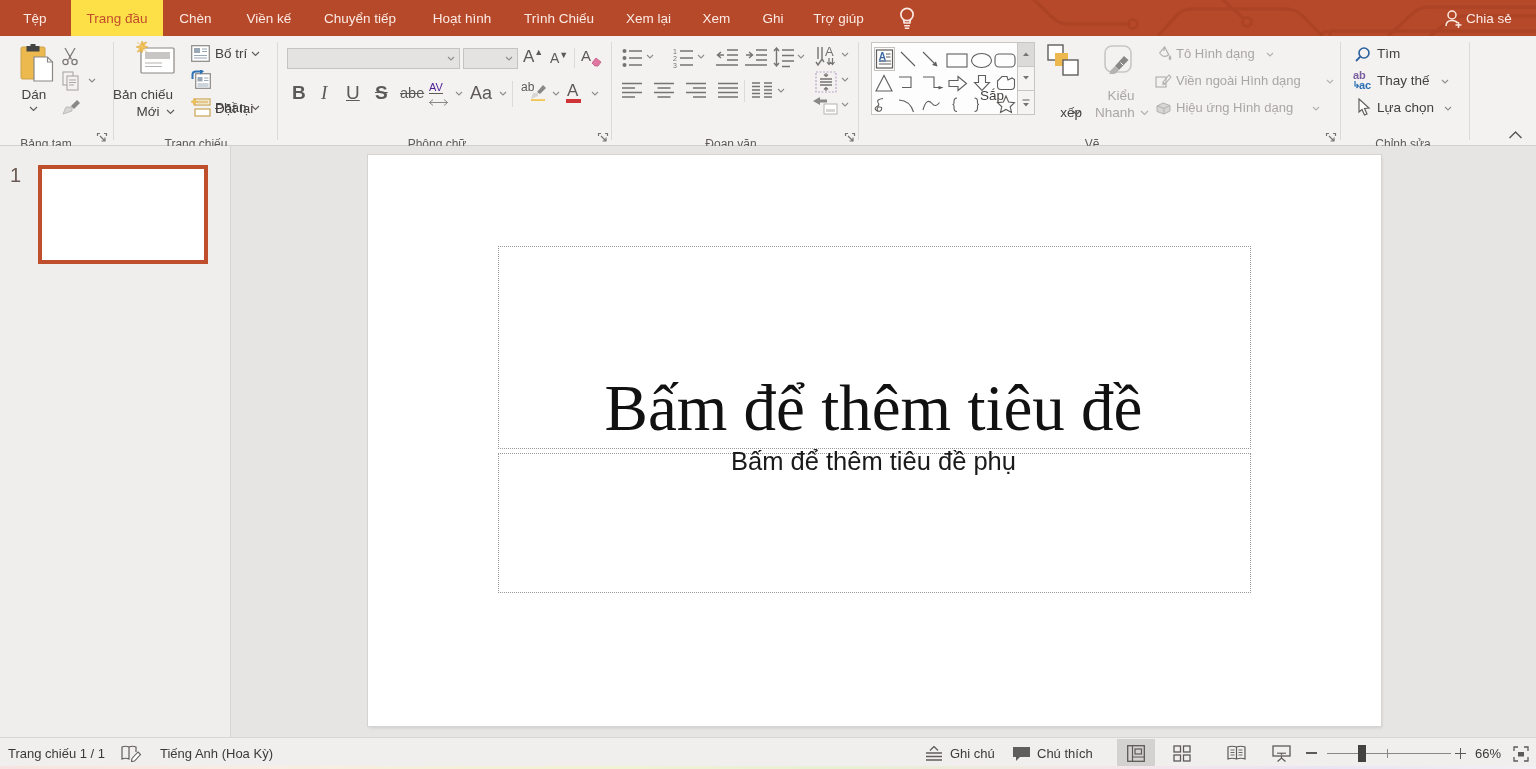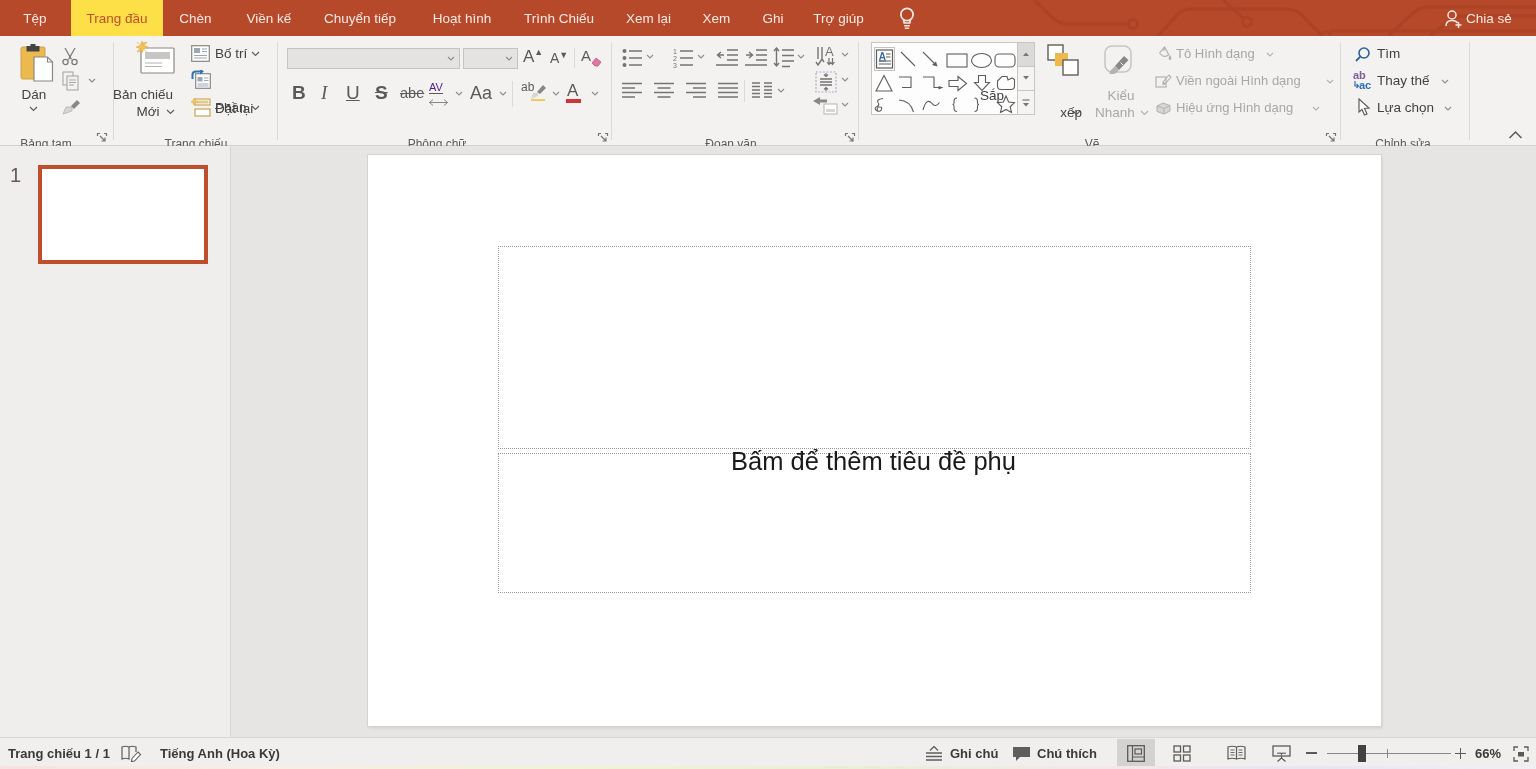--- a/index.html
+++ b/index.html
@@ -21,21 +21,21 @@
   #thumbpanel{position:absolute;left:0;top:0;width:231px;height:591px;background:#f0eeed;border-right:1px solid #d8d6d4;box-sizing:border-box;}
   #thumb1{position:absolute;left:38px;top:19px;width:162px;height:91px;background:#fff;border:4px solid #bf4e2c;}
   #thumbnum{position:absolute;left:6px;top:18px;width:15px;text-align:right;font-size:20px;color:#6b5a54;}
   #slide{position:absolute;left:368px;top:9px;width:1013px;height:571px;background:#fff;box-shadow:0 0 0 1px #d6d4d2,1px 2px 3px rgba(0,0,0,0.10);}
   .ph{position:absolute;border:1px dotted #9a9896;}
   #title-ph{left:130px;top:91px;width:751px;height:201px;}
   #sub-ph{left:130px;top:298px;width:751px;height:138px;}
   #title-text{position:absolute;left:130px;top:216px;width:751px;text-align:center;font-family:"Liberation Serif",serif;font-size:65px;color:#111;}
   #sub-text{position:absolute;left:130px;top:292px;width:751px;text-align:center;font-family:"Liberation Sans",sans-serif;font-size:25.5px;color:#1a1a1a;}
   
-  #statusbar{position:absolute;left:0;top:737px;width:1536px;height:32px;background:#f1efee;border-top:1px solid #d8d6d4;box-sizing:border-box;font-size:13px;color:#3b3a39;font-weight:bold;}
+  #statusbar{position:absolute;left:0;top:737px;width:1536px;height:32px;background:#f1efee;border-top:1px solid #d8d6d4;box-sizing:border-box;font-size:13px;color:#3b3a39;}
   #statusgrad{position:absolute;left:0;top:766px;width:1536px;height:3px;background:linear-gradient(90deg,#f6e3e1 0%,#f8eee3 18%,#f2f3d6 38%,#e7f0d4 55%,#f4e6ea 72%,#eae5f3 86%,#f2f0f4 100%);}
   .sbtxt{position:absolute;top:8px;white-space:nowrap;}
 </style>
 </head>
 <body>
 
 <div id="titlebar">
   <svg width="1536" height="36" style="position:absolute;left:0;top:0">
     <g stroke="#a84123" stroke-width="3.5" fill="none" opacity="0.65">
       <path d="M 1028 -6 L 1052 17 Q 1059 24 1069 24 L 1128 24"></path>
@@ -479,20 +479,21 @@
 </div>
 
 <div id="mainarea">
   <div id="thumbpanel">
     <div id="thumbnum">1</div>
     <div id="thumb1"></div>
   </div>
   <div id="slide">
     <div class="ph" id="title-ph"></div>
     <div class="ph" id="sub-ph"></div>
+    <div id="title-text">Bấm để thêm tiêu đề</div>
     <div id="sub-text">Bấm để thêm tiêu đề phụ</div>
   </div>
 </div>
 
 <div id="statusbar">
   <div class="sbtxt" style="left:8px;">Trang chiếu 1 / 1</div>
   <svg class="abs" style="left:121px;top:7px;" width="21" height="17" viewBox="0 0 21 17">
     <path d="M1 2 Q4.5 0.5 8 2 L8 14 Q4.5 12.5 1 14 Z" fill="none" stroke="#605e5c" stroke-width="1.2"></path>
     <path d="M8 2 Q11.5 0.5 15 2 L15 7" fill="none" stroke="#605e5c" stroke-width="1.2"></path>
     <path d="M11 13.5 L17 7 L19.5 9.5 L13.5 16 L10.5 16.5 Z" fill="#fff" stroke="#605e5c" stroke-width="1.1"></path>

